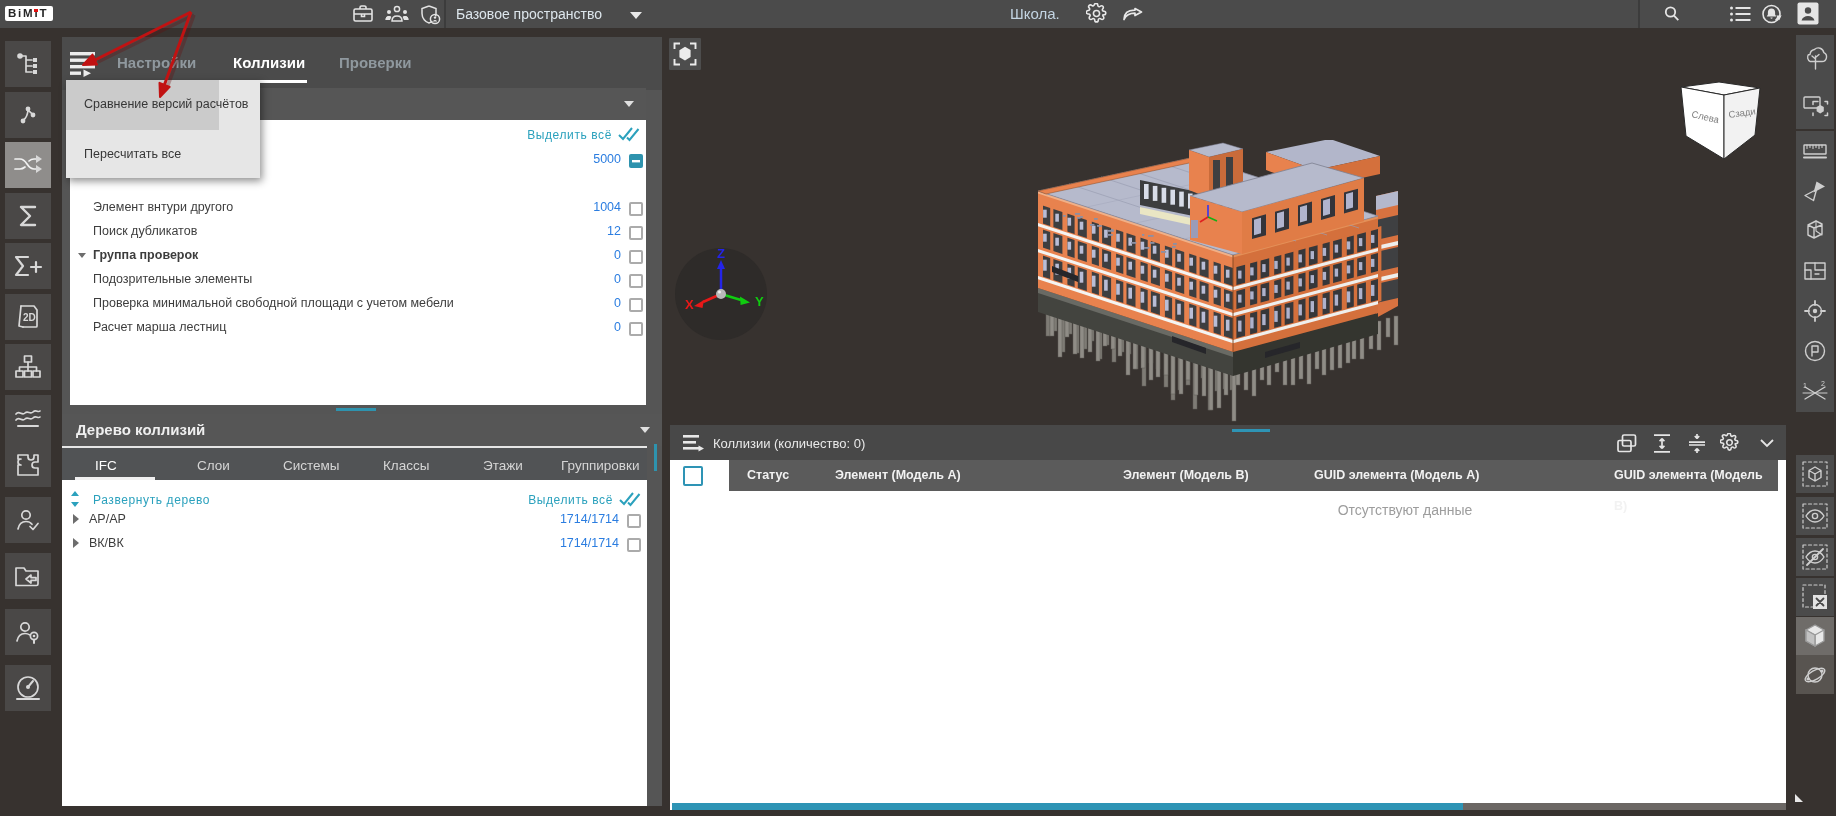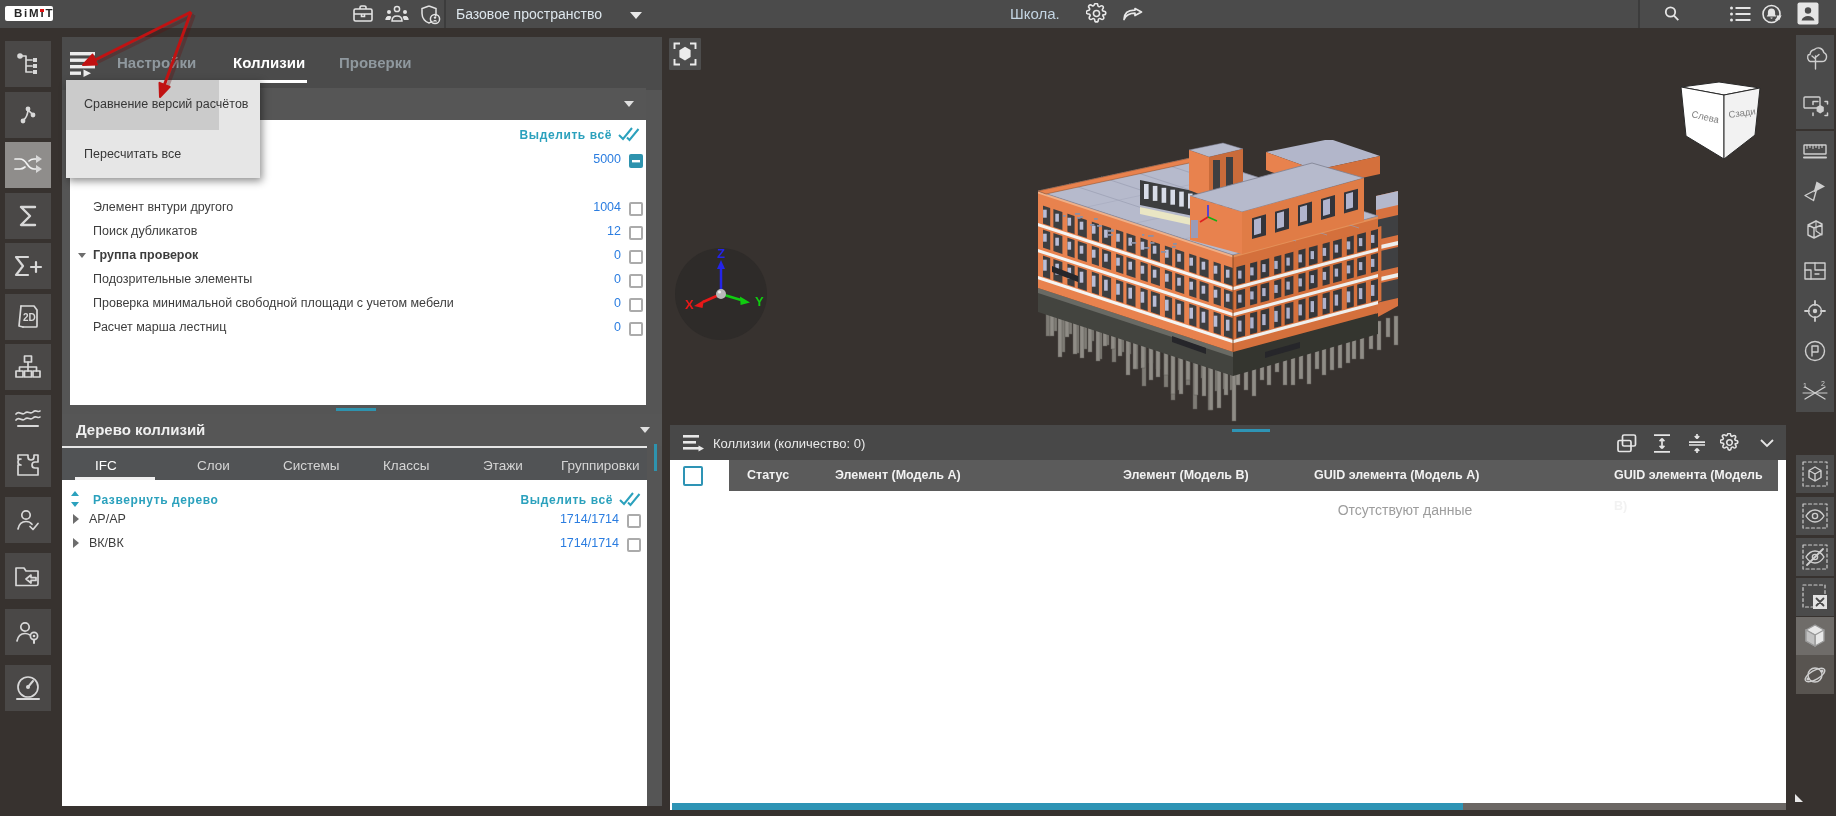--- a/index.html
+++ b/index.html
@@ -1,19 +1,19 @@
 <!DOCTYPE html>
 <html><head>
 <meta charset="utf-8">
 <style>
 * { margin:0; padding:0; box-sizing:border-box; }
 html,body { width:1836px; height:816px; overflow:hidden; background:#37322f; font-family:"Liberation Sans",sans-serif; }
 
 #topbar { position:absolute; left:0; top:0; width:1836px; height:28px; background:#4b4b4b; z-index:30; }
-#logo { position:absolute; left:5px; top:6px; width:48px; height:15px; background:#fff; border-radius:2px; color:#262626; font-weight:bold; font-size:11.5px; line-height:15px; letter-spacing:1.8px; padding-left:9px; }
+#logo { position:absolute; left:5px; top:6px; width:48px; height:15px; background:#fff; border-radius:2px; color:#262626; font-weight:bold; font-size:11.5px; line-height:15px; letter-spacing:1.8px; padding-left:3px; }
 #logo i { font-style:normal; position:relative; }
 #logo i.red::before { content:""; position:absolute; left:-0.5px; top:1.5px; width:3.5px; height:3.5px; background:#e01010; }
 .tico { position:absolute; top:4px; color:#e3e3e3; }
 #wsname { position:absolute; left:456px; top:0; height:28px; line-height:28px; color:#dde6ec; font-size:14px; }
 #wscaret { position:absolute; left:630px; top:12px; width:0; height:0; border-left:6px solid transparent; border-right:6px solid transparent; border-top:7px solid #e8e8e8; }
 #title { position:absolute; left:1010px; top:0; height:28px; line-height:28px; color:#c3d4e2; font-size:15px; }
 #tsep { position:absolute; left:444px; top:0; width:2px; height:28px; background:#3c3c3c; }
 #tsep2 { position:absolute; left:1638px; top:0; width:2px; height:28px; background:#3c3c3c; }
 
 #leftbar { position:absolute; left:0; top:28px; width:62px; height:788px; background:#37322f; z-index:5; }
@@ -25,21 +25,21 @@
 
 #panel { position:absolute; left:62px; top:37px; width:600px; height:769px; background:#555; z-index:10; }
 #phead { position:absolute; left:0; top:0; width:600px; height:53px; background:#4b4b4b; }
 .ptab { position:absolute; top:17px; font-size:15px; font-weight:bold; color:#8f989e; }
 .ptab.on { color:#fff; }
 #tabline { position:absolute; left:169px; top:43px; width:76px; height:3px; background:#fff; }
 #pclose { position:absolute; left:563px; top:18px; width:18px; height:18px; }
 #secgrp { position:absolute; left:8px; top:51px; width:576px; height:32px; background:#565656; }
 .caret { width:0; height:0; border-left:5px solid transparent; border-right:5px solid transparent; border-top:6px solid #e0e0e0; position:absolute; }
 #white1 { position:absolute; left:8px; top:83px; width:576px; height:285px; background:#fff; }
-.lnk { font-size:12px; font-weight:bold; color:#2ba1bd; letter-spacing:0.6px; }
+.lnk { font-size:12px; font-weight:normal; color:#2ba1bd; letter-spacing:0.6px; }
 .row { position:absolute; left:0; width:576px; height:24px; font-size:12.5px; color:#3d3d3d; }
 .row .nm { position:absolute; left:23px; top:4px; }
 .row .ct { position:absolute; right:25px; top:4px; color:#2b7de0; }
 .cb { position:absolute; right:3px; top:6px; width:14px; height:14px; border:2px solid #ababab; border-radius:2px; background:#fff; }
 .cb.full { border-color:#2e93ae; background:#2e93ae; }
 #resz1 { position:absolute; left:274px; top:371px; width:40px; height:3px; background:#2e93ae; }
 #treehd { position:absolute; left:0; top:377px; width:600px; height:32px; background:#565656; color:#efefef; font-size:15px; font-weight:bold; }
 #treetabs { position:absolute; left:0; top:409px; width:585px; height:34px; background:#515355; border-top:2px solid #e6e6e6; }
 .ttab { position:absolute; top:10px; font-size:13.5px; color:#d5d5d5; }
 #white2 { position:absolute; left:0; top:443px; width:585px; height:326px; background:#fff;padding-left:46px; }

